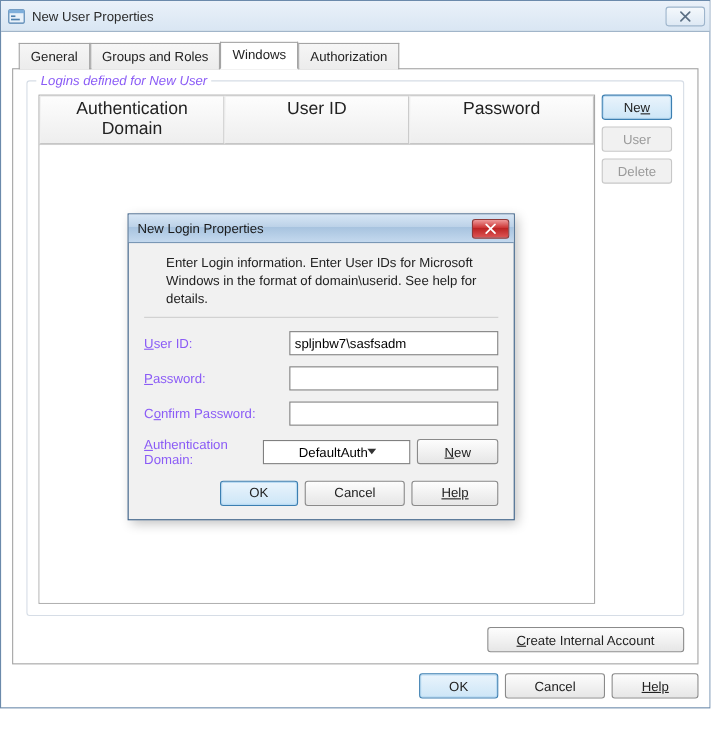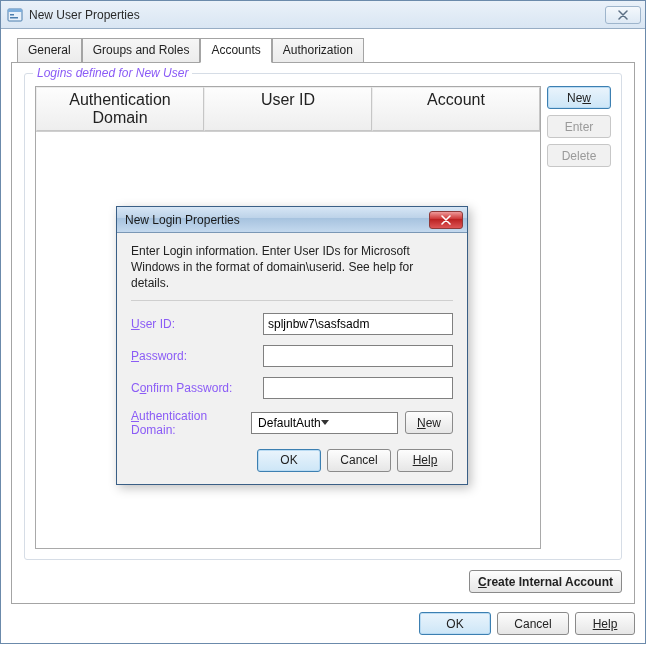--- a/index.html
+++ b/index.html
@@ -43,21 +43,21 @@
   }
   .window-body {
     flex: 1;
     padding: 8px 10px 8px 10px;
     display: flex; flex-direction: column;
     position: relative;
   }
   
   .tabstrip {
     display: flex;
-    align-items: flex-start;
+    align-items: center;
     margin-left: 6px;
     position: relative;
     z-index: 2;
   }
   .tab {
     padding: 4px 10px 5px 10px;
     border: 1px solid #a4a4a4;
     border-bottom: none;
     margin-right: 0;
     background: linear-gradient(#f6f6f6, #ececec);
@@ -135,46 +135,46 @@
   }
   .btn {
     min-width: 60px;
     height: 23px;
     border: 1px solid #8a8a8a;
     border-radius: 3px;
     background: linear-gradient(#fdfdfd, #e6e6e6);
     font-size: 12px;
     color: #222;
     display: inline-flex; align-items: center; justify-content: center;
-    padding: 0 8px;
+    padding: 0 26px;
   }
   .btn.primary {
     border-color: #3c7fb1;
     background: linear-gradient(#eaf4fc, #cde6f7);
     box-shadow: 0 0 0 1px #b9dbf3 inset;
   }
   .btn.disabled {
     color: #9a9a9a;
     border-color: #c7c7c7;
     background: #f1f1f1;
   }
   .ul { text-decoration: underline; }
   .bottom-row {
     display: flex; justify-content: flex-end;
     margin-top: 10px;
   }
-  .btn-wide { min-width: 150px; font-weight: bold; }
+  .btn-wide { min-width: 150px; }
   .dialog-footer {
     display: flex; justify-content: flex-end; gap: 6px;
     padding: 8px 0 0 0;
   }
   
   .modal {
     position: absolute;
-    left: 116px; top: 206px;
+    left: 116px; top: 194px;
     width: 352px;
     border: 1px solid #3a5f86;
     background: #f1f1f1;
     box-shadow: 3px 3px 10px rgba(0,0,0,0.25);
     z-index: 50;
   }
   .modal .m-titlebar {
     height: 26px;
     background: linear-gradient(#d7e6f5, #bcd2e8 45%, #a7c3df 46%, #c4d9ee);
     border-bottom: 1px solid #7a97b5;
@@ -190,20 +190,21 @@
     border-radius: 3px;
     background: linear-gradient(#e99, #c33 45%, #b22 46%, #d55);
     display: flex; align-items: center; justify-content: center;
   }
   .modal .m-body {
     padding: 10px 14px 12px 14px;
   }
   .modal .instruct {
     color: #222; line-height: 1.35;
     margin-bottom: 8px;
+    margin-left: 20px;
   }
   .hr {
     height: 1px; background: #cfcfcf; margin: 4px 0 12px 0;
   }
   .form-row {
     display: flex; align-items: center; margin-bottom: 10px;
   }
   .form-row label {
     width: 132px;
     color: #8b5cf6;
@@ -214,21 +215,21 @@
     border: 1px solid #808080;
     background: #fff;
     padding: 2px 4px;
     font-family: inherit;
     font-size: 12px;
   }
   .select {
     width: 160px; height: 22px;
     border: 1px solid #808080;
     background: #fff;
-    display: flex; align-items: center; justify-content: flex-start;
+    display: flex; align-items: center; justify-content: center;
     padding: 0 4px 0 6px;
   }
   .select .caret {
     width: 0; height: 0;
     border-left: 4px solid transparent;
     border-right: 4px solid transparent;
     border-top: 5px solid #333;
   }
   .modal .m-footer {
     display: flex; justify-content: flex-end; gap: 6px;
@@ -253,41 +254,41 @@
       <svg width="12" height="10" viewBox="0 0 12 10">
         <path d="M2 1 L10 9 M10 1 L2 9" stroke="#5b6f84" stroke-width="1.5" stroke-linecap="round"></path>
       </svg>
     </div>
   </div>
 
   <div class="window-body">
     <div class="tabstrip">
       <div class="tab">General</div>
       <div class="tab">Groups and Roles</div>
-      <div class="tab active">Accounts</div>
+      <div class="tab active">Windows</div>
       <div class="tab">Authorization</div>
     </div>
 
     <div class="tab-panel">
       <div class="groupbox">
         <div class="legend">Logins defined for New User</div>
         <div class="table-area">
           <div class="table-shell">
             <div class="thead">
               <div class="th">Authentication Domain</div>
               <div class="th">User ID</div>
-              <div class="th">Account</div>
+              <div class="th">Password</div>
             </div>
             <div class="tbody"></div>
           </div>
           <div class="side-buttons">
             <div class="btn primary">
                 <span>Ne<span class="ul">w</span></span>
               </div>
-            <div class="btn disabled">Enter</div>
+            <div class="btn disabled">User</div>
             <div class="btn disabled">Delete</div>
           </div>
         </div>
       </div>
       <div class="bottom-row">
         <div class="btn btn-wide">
             <span><span class="ul">C</span>reate Internal Account</span>
           </div>
       </div>
     </div>

